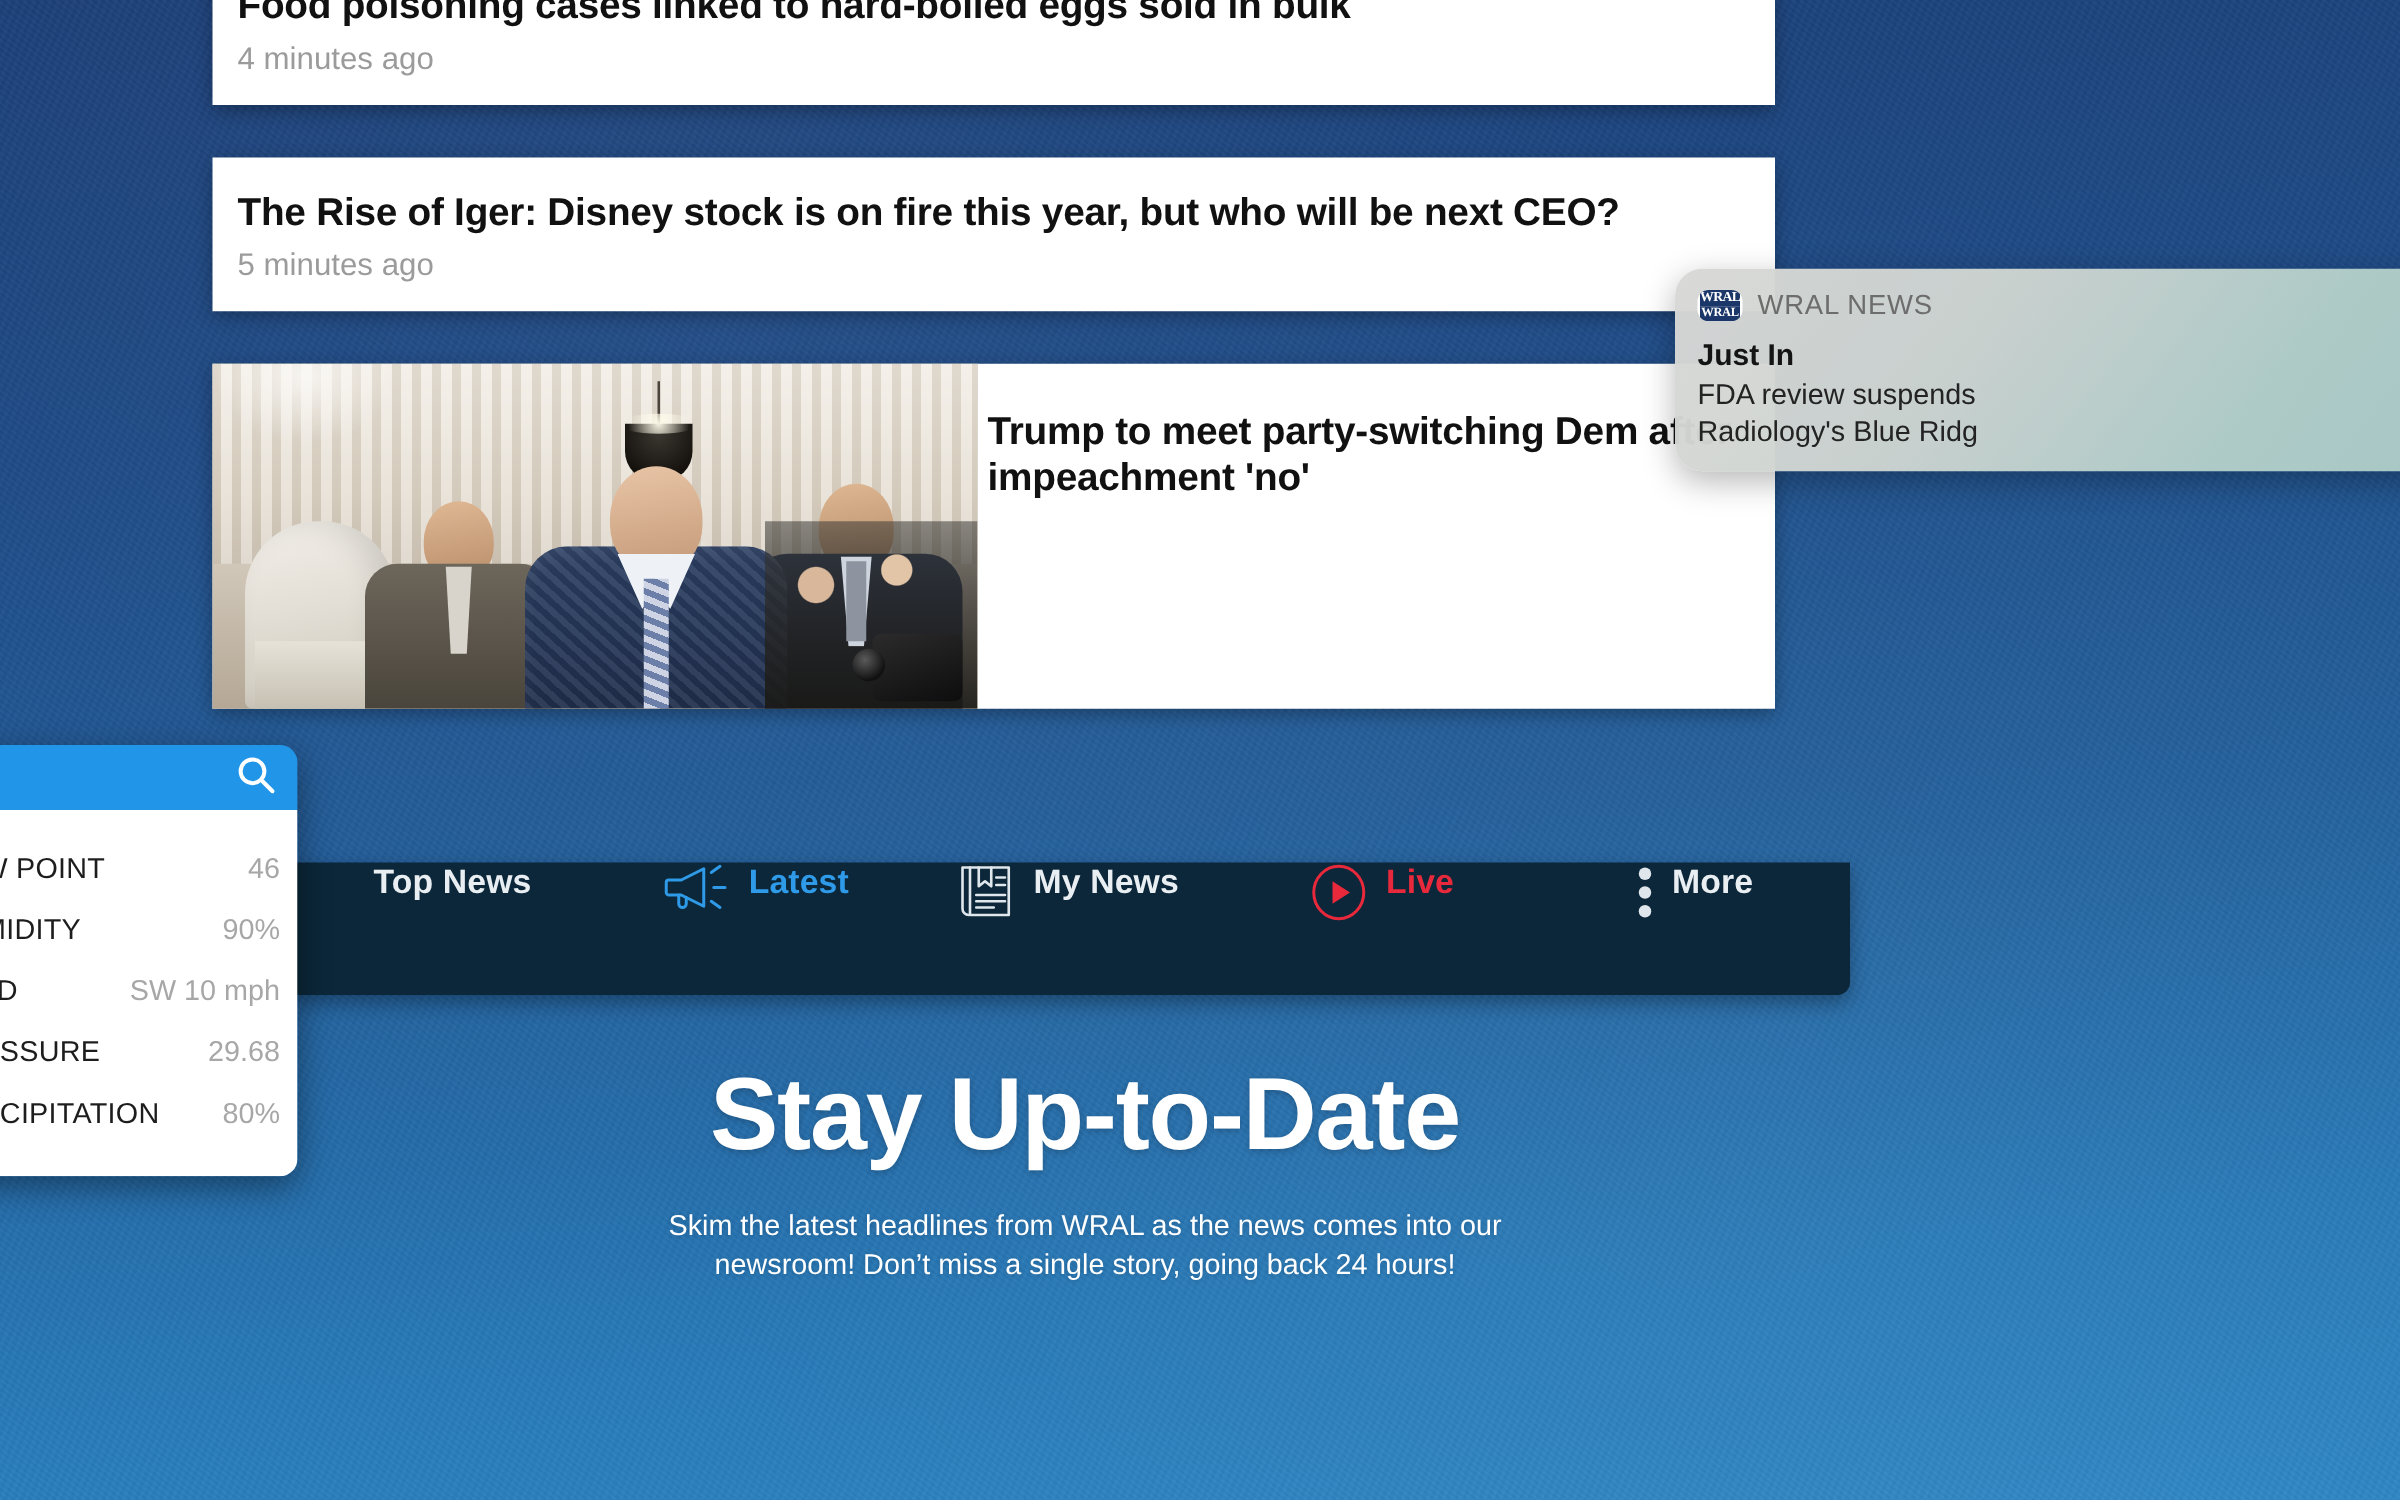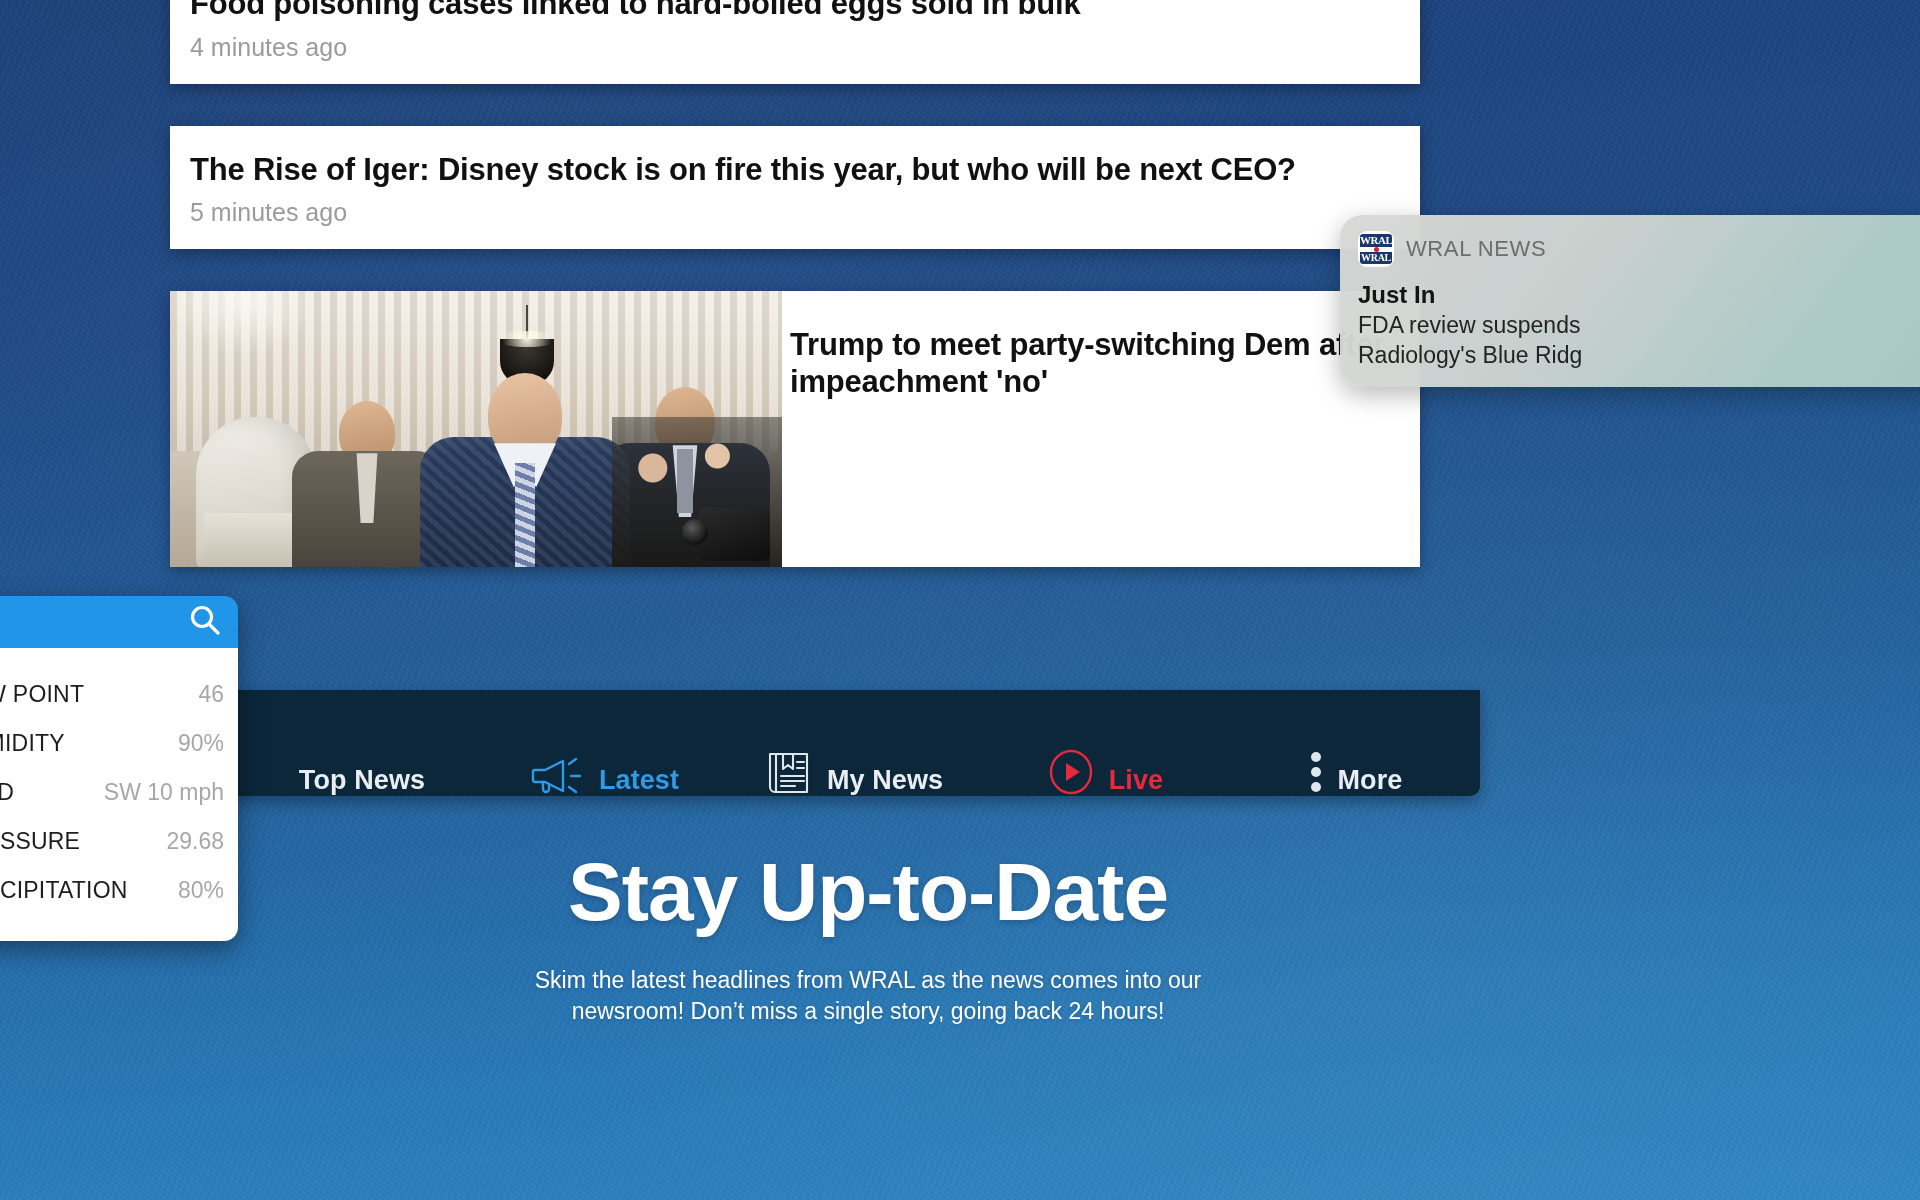--- a/index.html
+++ b/index.html
@@ -173,21 +173,21 @@
   #tab-bar{
     position:absolute; left:230px; top:690px;
     width:1250px; height:106px;
     background:#0b2739;
     border-radius:0 0 10px 10px;
     display:flex; align-items:center;
     box-shadow:0 6px 16px rgba(0,0,0,0.33);
     z-index:6;
   }
   .tab-item{
-    flex:1; display:flex; align-items:flex-end; justify-content:center;
+    flex:1; display:flex; align-items:flex-start; justify-content:center;
     gap:14px; height:100%; cursor:pointer;
   }
   .tab-label{ font-size:27px; font-weight:bold; color:#e9eef2; letter-spacing:0.1px; }
   .tab-item.active .tab-label{ color:#2f9ae8; }
   .tab-item.live .tab-label{ color:#e8293c; }
   .tab-ico{ display:flex; align-items:center; justify-content:center; }
 
   
   #weather-widget{
     position:absolute; left:-62px; top:596px;
@@ -213,21 +213,21 @@
   #notification{
     position:absolute; left:1340px; top:215px;
     width:640px; border-radius:22px;
     padding:16px 20px 18px 18px;
     background:linear-gradient(128deg, rgba(216,216,214,0.97) 0%, rgba(205,212,208,0.97) 38%, rgba(178,206,201,0.97) 72%, rgba(171,203,198,0.97) 100%);
     box-shadow:0 8px 26px rgba(0,0,0,0.28);
     z-index:9;
   }
   #notif-head{ display:flex; align-items:center; gap:12px; }
   #notif-app-icon{
-    width:36px; height:36px; border-radius:9px; background:#fff;
+    width:36px; height:25px; border-radius:9px; background:#fff;
     display:flex; flex-direction:column; align-items:center; justify-content:center;
     overflow:hidden; flex:none; padding:2px;
   }
   .wral-top{
     background:#1b3668; color:#fff; font-size:11px; font-weight:bold;
     width:100%; text-align:center; line-height:13px; letter-spacing:-0.5px;
     border-radius:3px 3px 0 0; font-family:"Liberation Serif", serif;
   }
   .wral-bot{
     background:#1b3668; color:#fff; font-size:10px; font-weight:bold;

